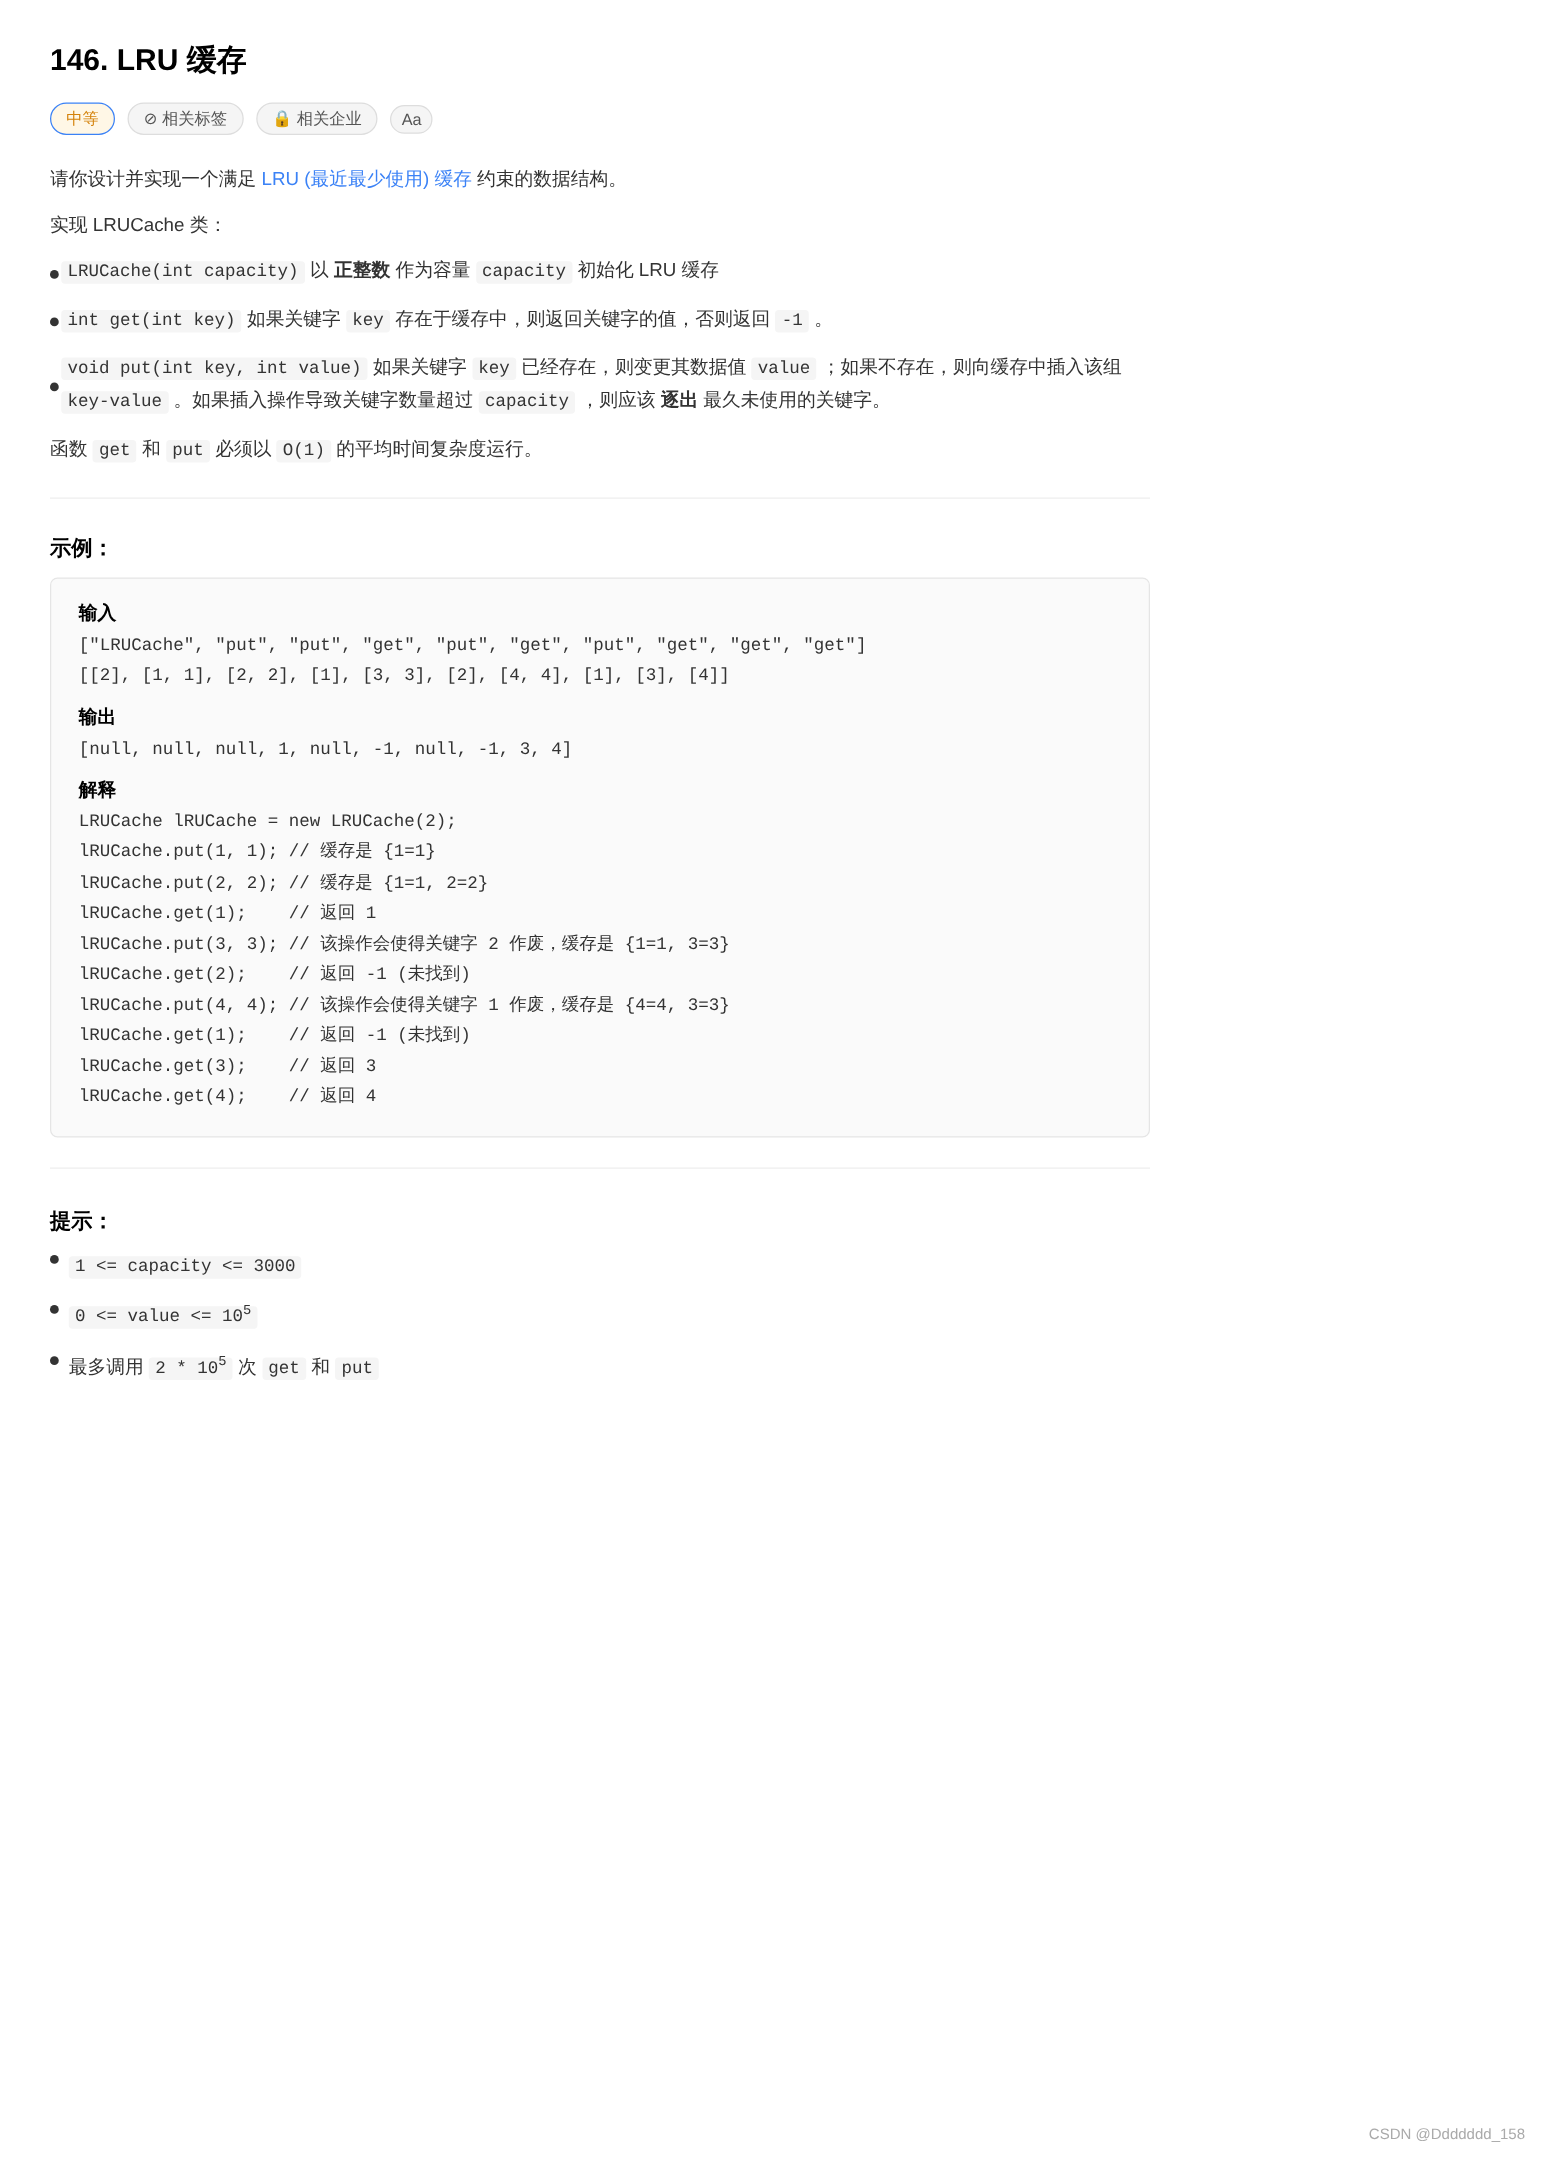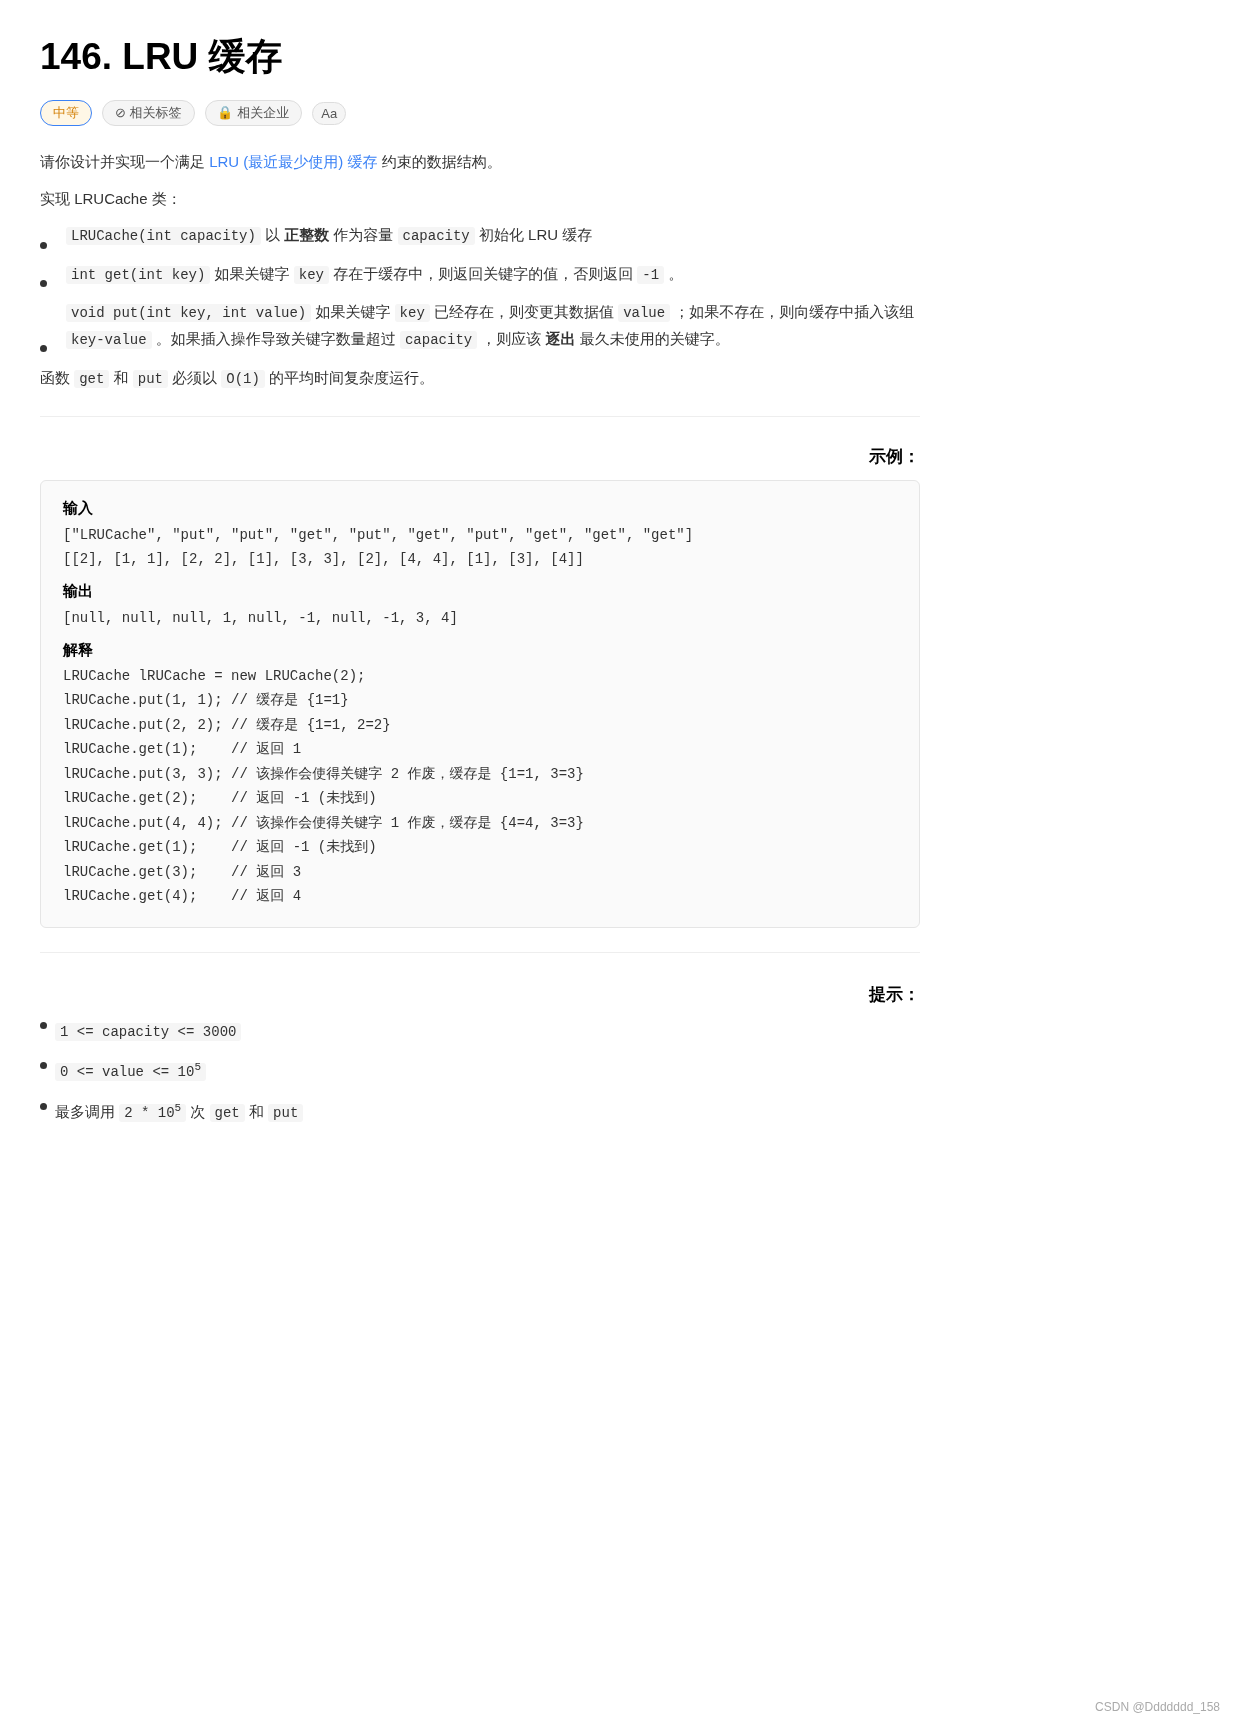--- a/index.html
+++ b/index.html
@@ -5,21 +5,21 @@
     * { box-sizing: border-box; margin: 0; padding: 0; }
     body {
       background: #fff;
       font-family: "PingFang SC", "Microsoft YaHei", "SimHei", sans-serif;
       font-size: 16px;
       color: #1a1a1a;
       padding: 32px 40px 60px 40px;
       max-width: 960px;
     }
     h1 {
-      font-size: 37px;
+      font-size: 24px;
       font-weight: 700;
       margin-bottom: 18px;
       color: #000;
     }
     .tags-row {
       display: flex;
       align-items: center;
       gap: 10px;
       margin-bottom: 22px;
     }
@@ -64,22 +64,22 @@
       color: #3b82f6;
       text-decoration: none;
     }
     .bullet-list {
       margin: 0 0 10px 0;
       padding-left: 0;
       list-style: none;
     }
     .bullet-list li {
       display: flex;
-      align-items: flex-end;
-      gap: 19px;
+      align-items: center;
+      gap: 2px;
       margin-bottom: 12px;
       font-size: 15px;
       line-height: 1.75;
       color: #333;
     }
     .bullet-dot {
       margin-top: 4px;
       min-width: 7px;
       height: 7px;
       width: 7px;
@@ -93,21 +93,20 @@
       border-radius: 3px;
       padding: 1px 5px;
       font-size: 14px;
       color: #333;
     }
     .section-title {
       font-size: 17px;
       font-weight: 700;
       margin: 28px 0 12px 0;
       color: #000;
-      text-align: right;
     }
     .example-box {
       background: #fafafa;
       border: 1px solid #e5e5e5;
       border-radius: 6px;
       padding: 18px 22px;
       margin-bottom: 6px;
     }
     .example-label {
       font-weight: 700;

